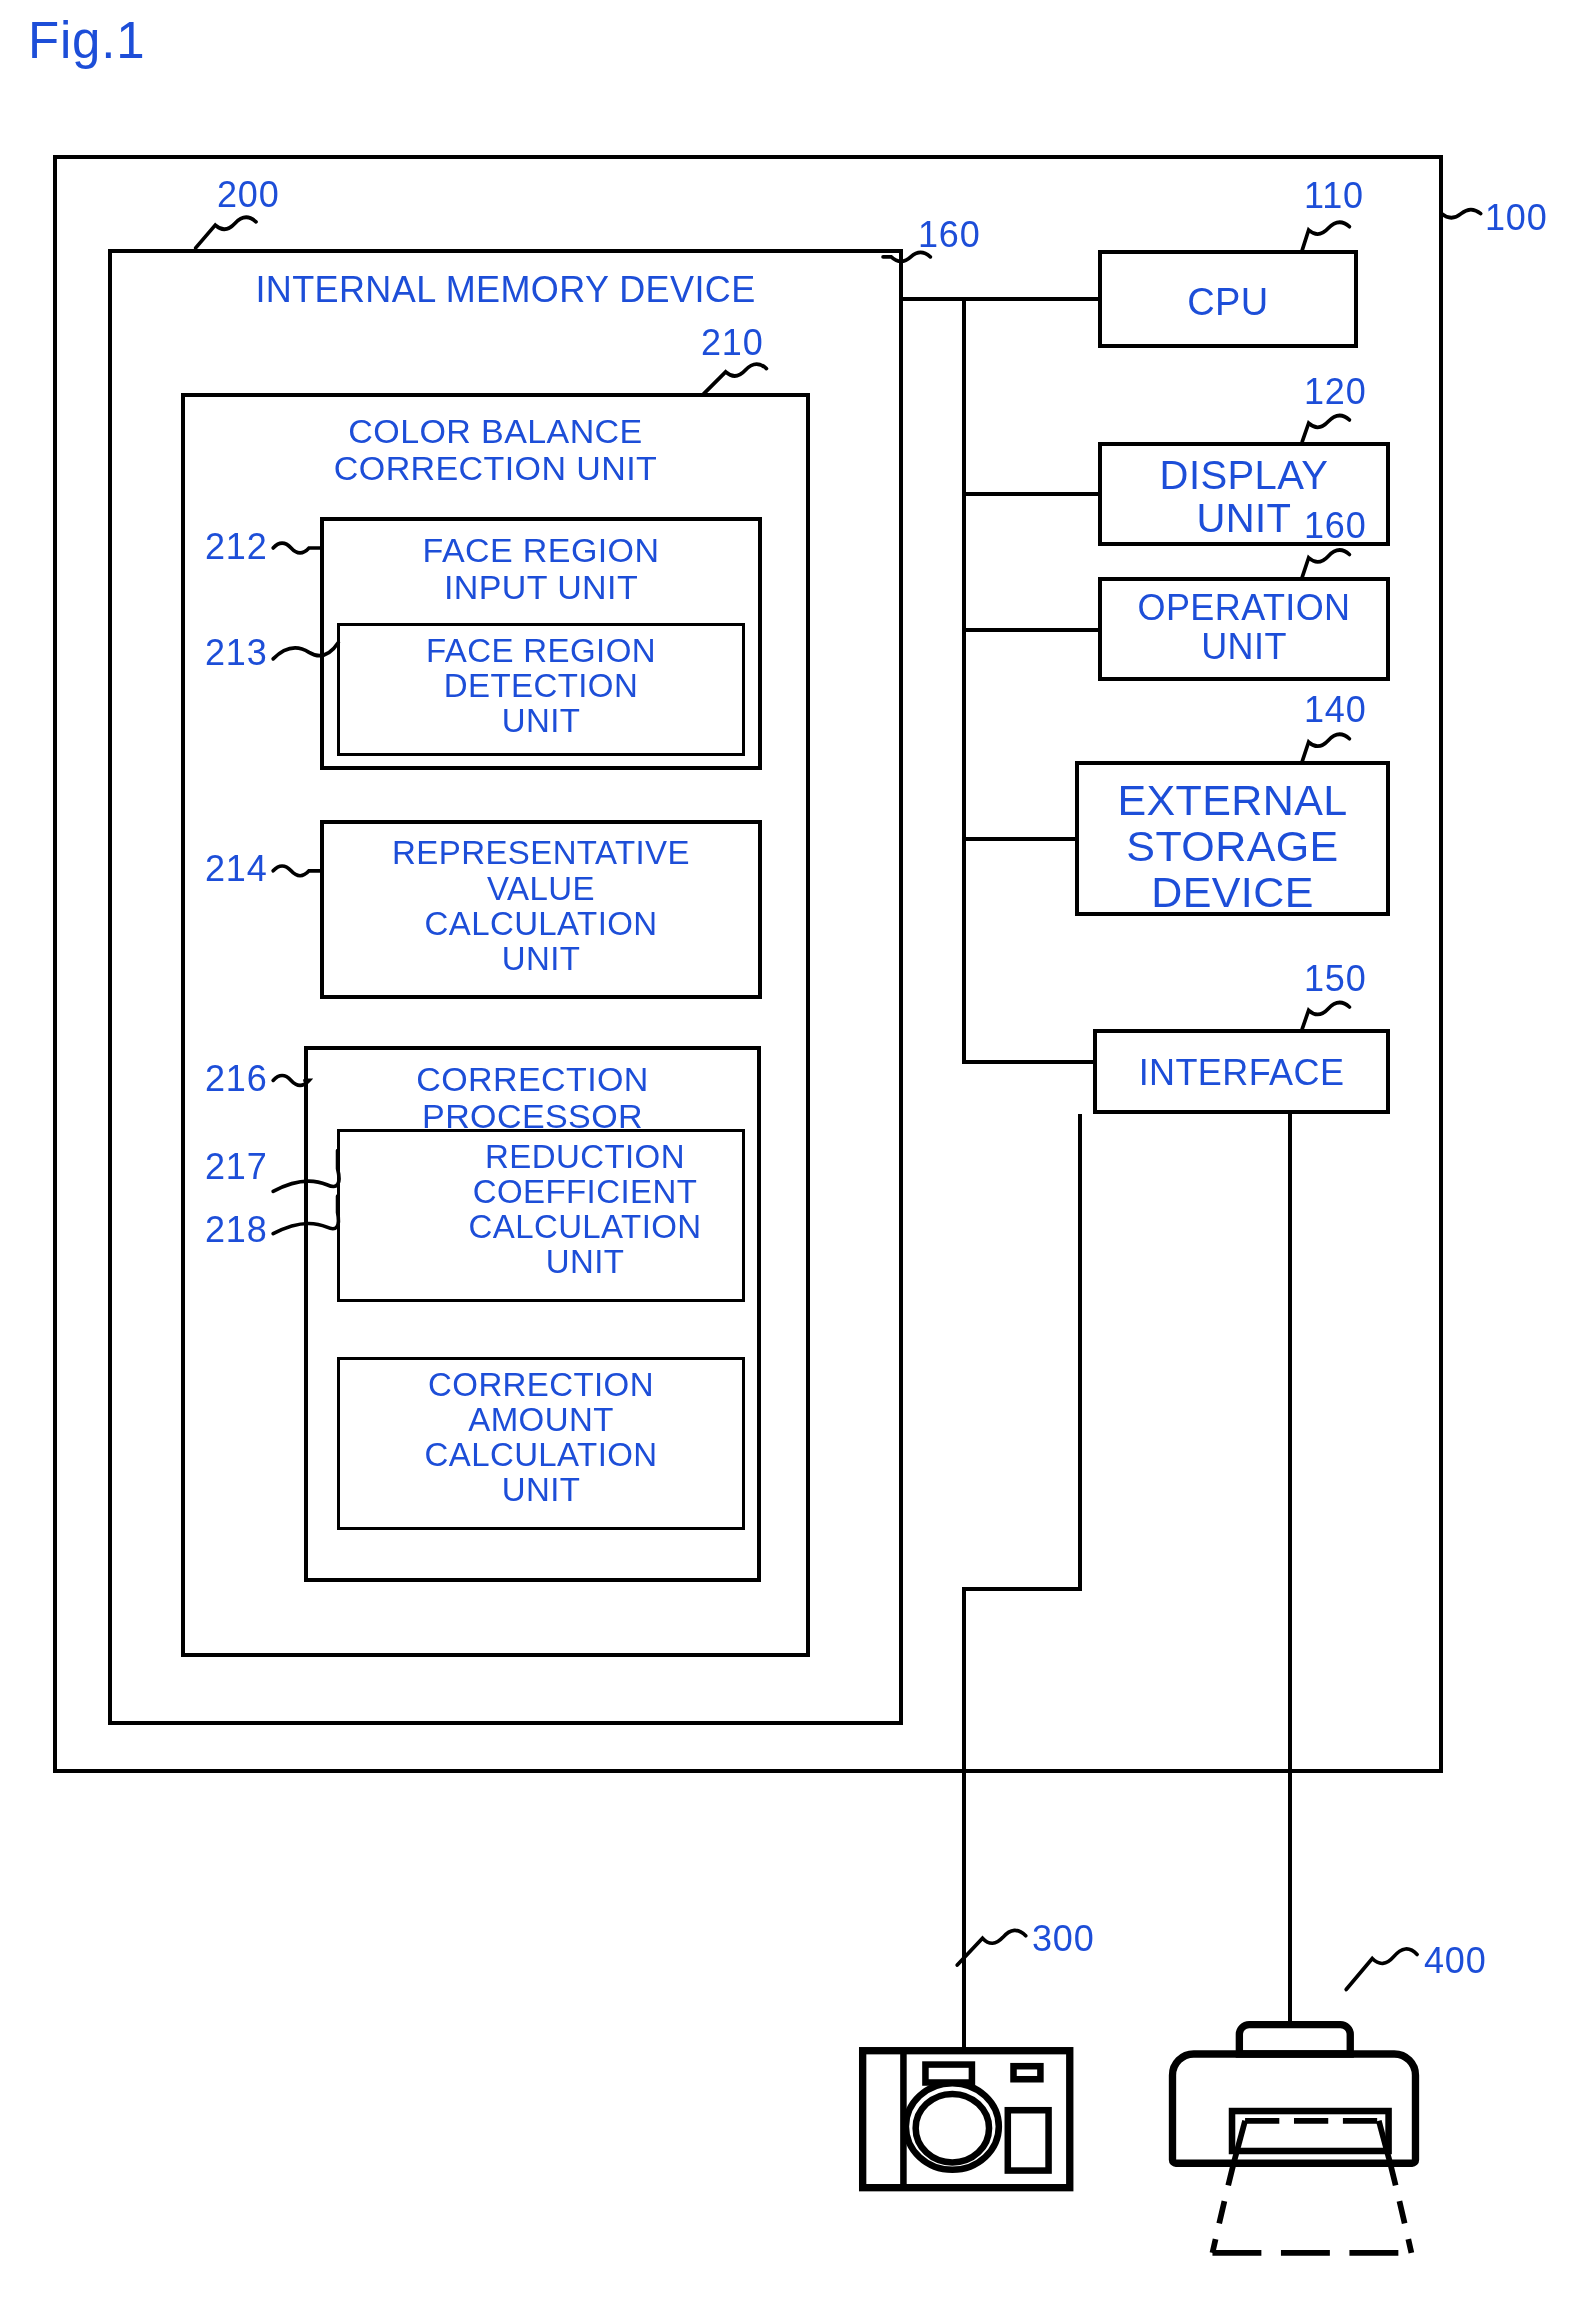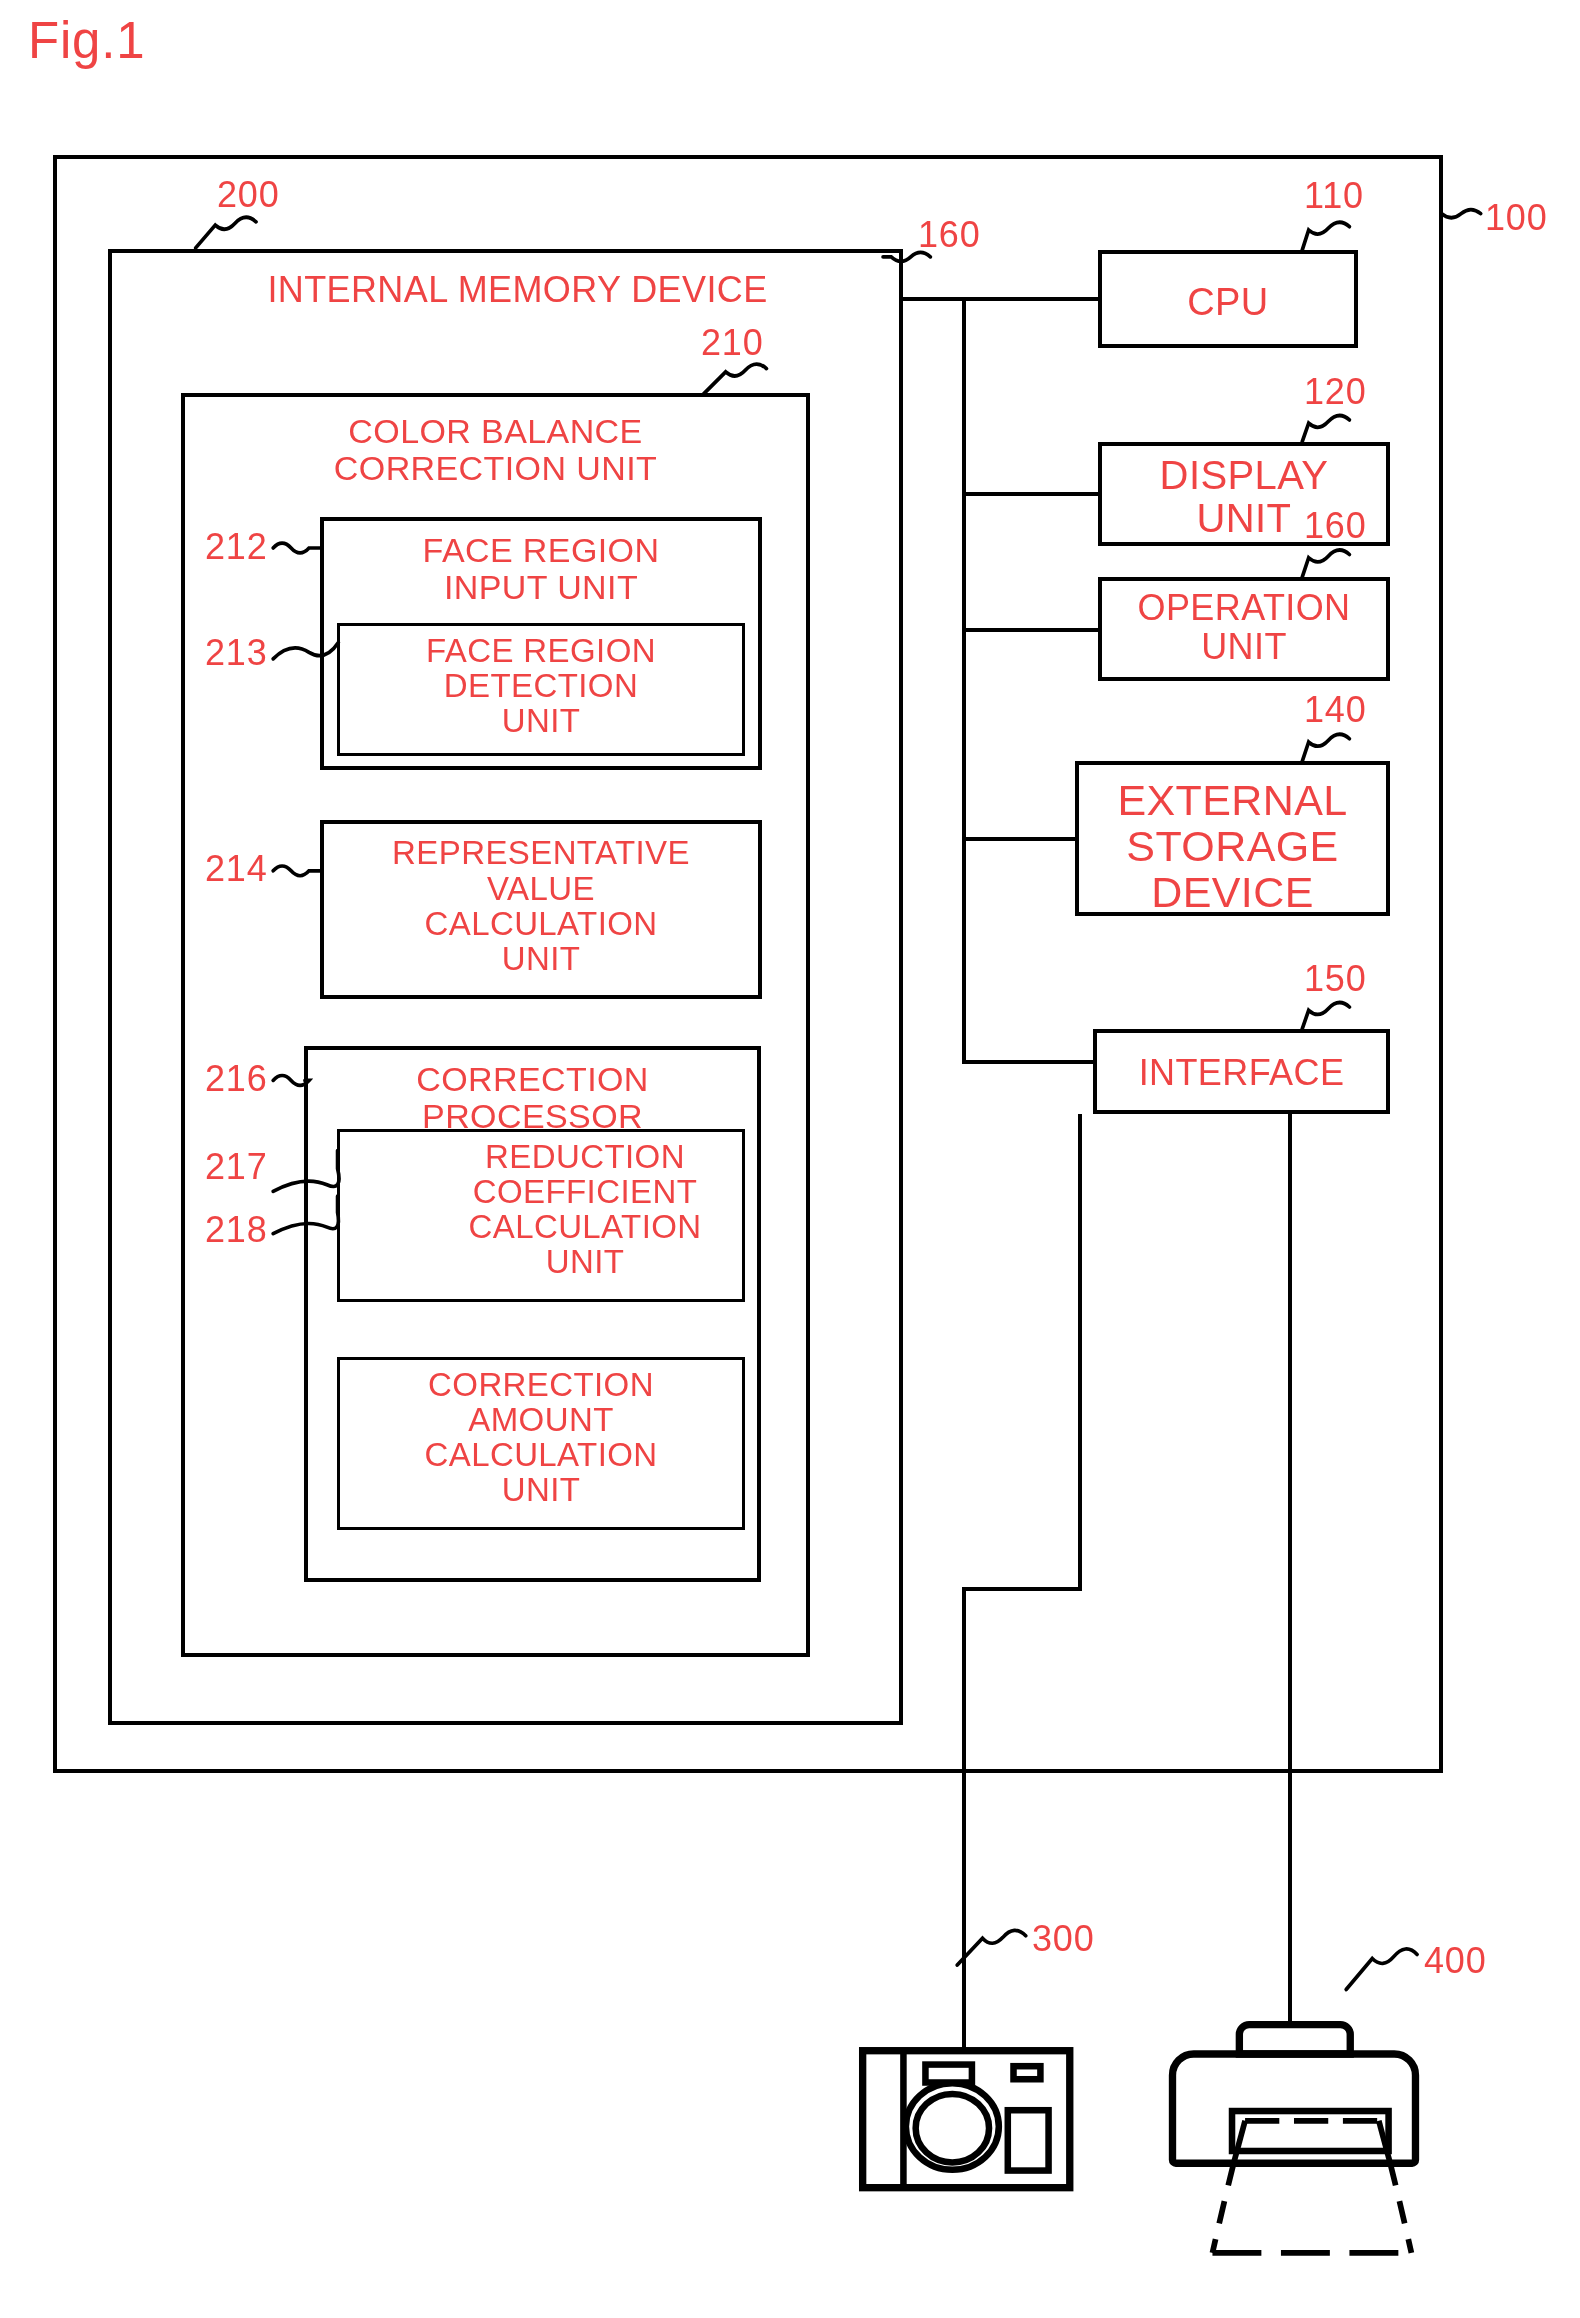--- a/index.html
+++ b/index.html
@@ -7,21 +7,21 @@
     margin: 0;
     padding: 0;
     background: #ffffff;
   }
   #root {
     position: relative;
     width: 1581px;
     height: 2319px;
     background: #ffffff;
     font-family: "Liberation Sans", sans-serif;
-    color: #ef4444;
+    color: #1d4ed8;
     overflow: hidden;
   }
   .fig-title {
     position: absolute;
     left: 28px;
     top: 11.4px;
     font-size: 51px;
     letter-spacing: 0.8px;
     font-weight: 400;
     white-space: nowrap;
@@ -76,21 +76,21 @@
 </head>
 <body>
 
 <div id="root">
 
   <div class="fig-title">Fig.1</div>
 
   <div class="box" style="left:53px; top:155px; width:1390px; height:1618px;"></div>
 
   <div class="box" style="left:108px; top:249px; width:795px; height:1476px;">
-    <div class="box-label" style="top:18px; font-size:36px;padding-left:12px;">INTERNAL MEMORY DEVICE</div>
+    <div class="box-label" style="top:18px; font-size:36px;">INTERNAL MEMORY DEVICE</div>
   </div>
 
   <div class="box" style="left:181px; top:393px; width:629px; height:1264px;">
     <div class="box-label" style="top:16.3px; font-size:34px;">COLOR BALANCE
 CORRECTION UNIT</div>
   </div>
 
   <div class="box" style="left:320px; top:517px; width:442px; height:253px;">
     <div class="box-label" style="top:11.4px; font-size:34px;">FACE REGION
 INPUT UNIT</div>

